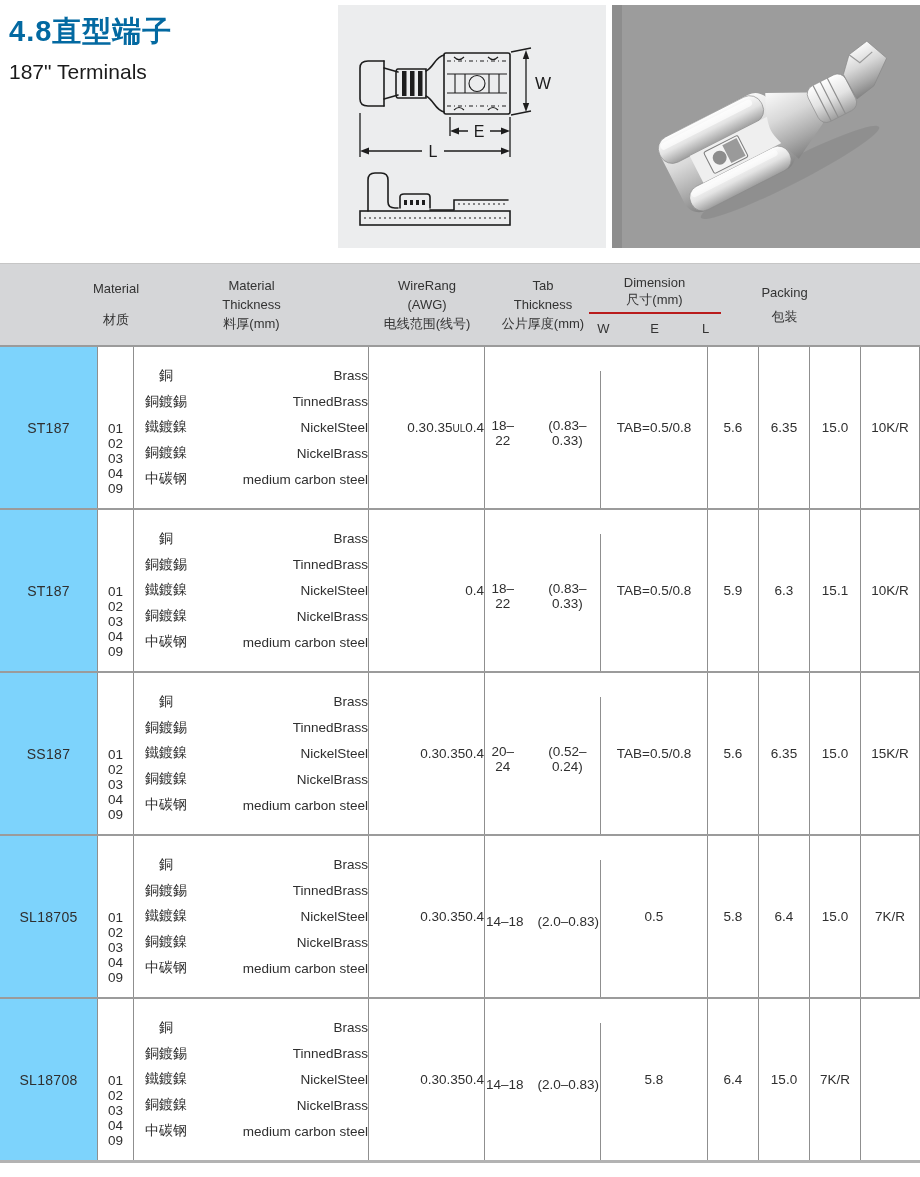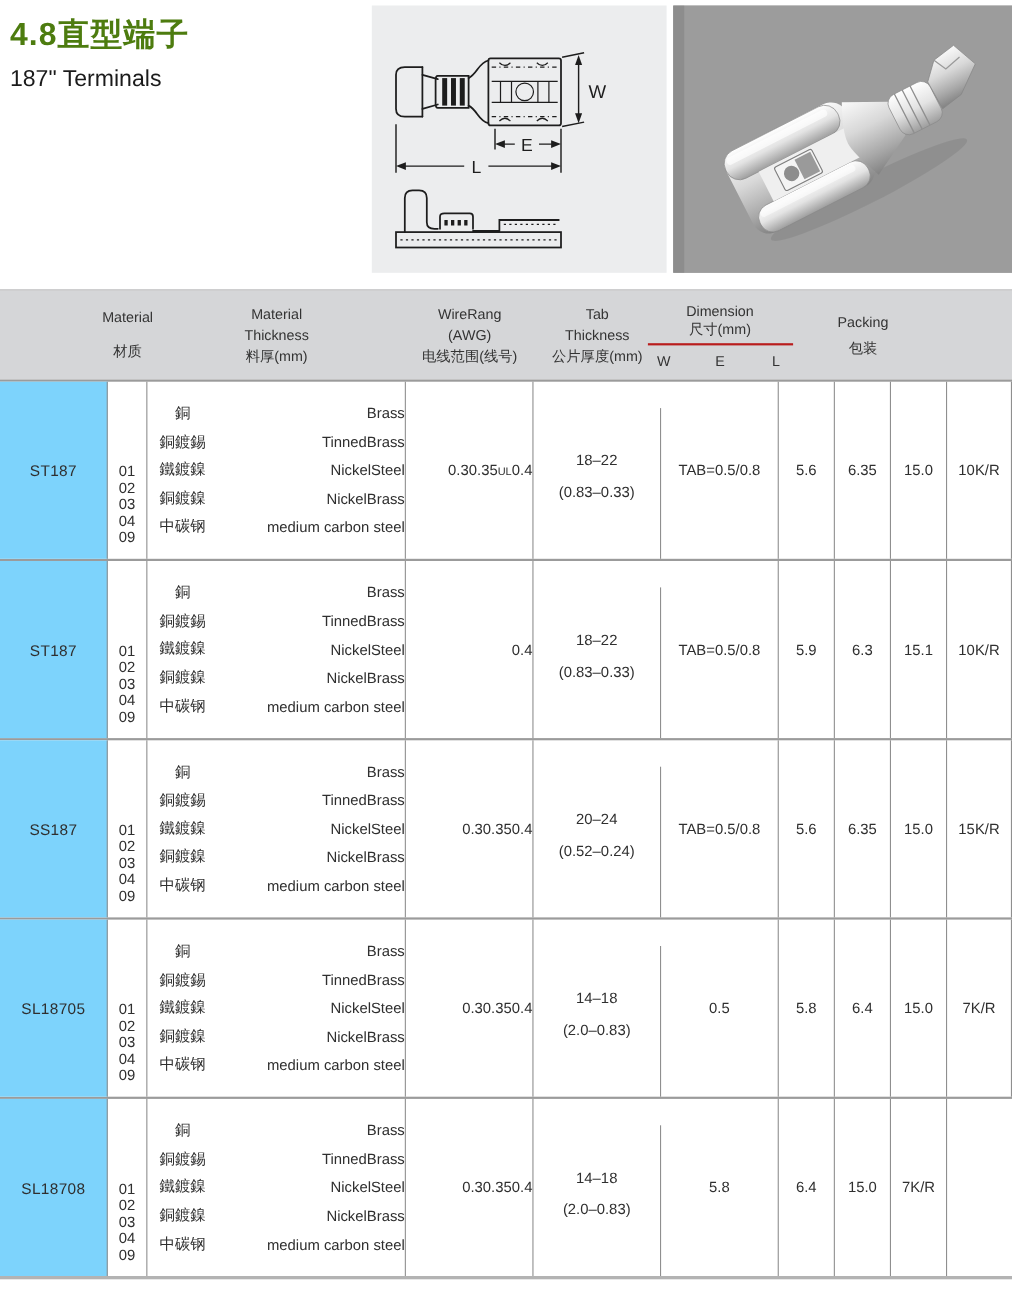--- a/index.html
+++ b/index.html
@@ -6,21 +6,21 @@
   html, body { background: #ffffff; }
   body {
     width: 920px; height: 1177px;
     font-family: "Liberation Sans", "DejaVu Sans", sans-serif;
     color: #2f2f2f;
     position: relative;
     overflow: hidden;
   }
   .top { position: relative; height: 250px; }
   .titles { position: absolute; left: 9px; top: 12px; }
-  .title-cn { font-size: 29px; font-weight: 700; color: #4d7c0f; letter-spacing: 1px; }
+  .title-cn { font-size: 29px; font-weight: 700; color: #0369a1; letter-spacing: 1px; }
   .title-en { font-size: 21px; font-weight: 400; color: #1b1b1b; margin-top: 8px; }
 
   .fig { position: absolute; top: 5px; }
   .fig-drawing { left: 338px; width: 268px; height: 243px; background: #ecedee; }
   .fig-photo   { left: 612px; width: 308px; height: 243px; background: #9c9c9c; }
 
   
   .tbl { margin-top: 13px; border-bottom: 3px solid #b3b3b3; }
   .thead {
     display: grid;
@@ -48,21 +48,21 @@
   }
   .c { border-right: 1px solid #8f8f8f; display: flex; align-items: center; justify-content: center; text-align: center; }
   .c-part { background: #7dd3fc; font-size: 14px; letter-spacing: 0.3px; }
   .c-code { flex-direction: column; justify-content: flex-end; padding: 12px 0; }
   .c-mat  { flex-direction: column; justify-content: space-evenly; align-items: stretch; padding: 12px 0; }
   .mline { display: grid; grid-template-columns: 64px 1fr; align-items: center; }
   .mline .cn { text-align: center; font-size: 14px; }
   .mline .en { text-align: right; padding-left: 12px; }
   .c-thick { flex-direction: row; justify-content: flex-end; padding: 16px 0; }
   .tval .ul { font-size: 10px; }
-  .c-wire { flex-direction: column; gap: 14px; padding-bottom: 14px; margin-top: 24px; }
+  .c-wire { gap: 14px; padding-bottom: 14px; margin-top: 24px; }
   .c-dim, .c-tab, .c-pack { }
 </style>
 </head>
 <body>
 
 <div class="top">
   <div class="titles">
     <div class="title-cn">4.8直型端子</div>
     <div class="title-en">187" Terminals</div>
   </div>

